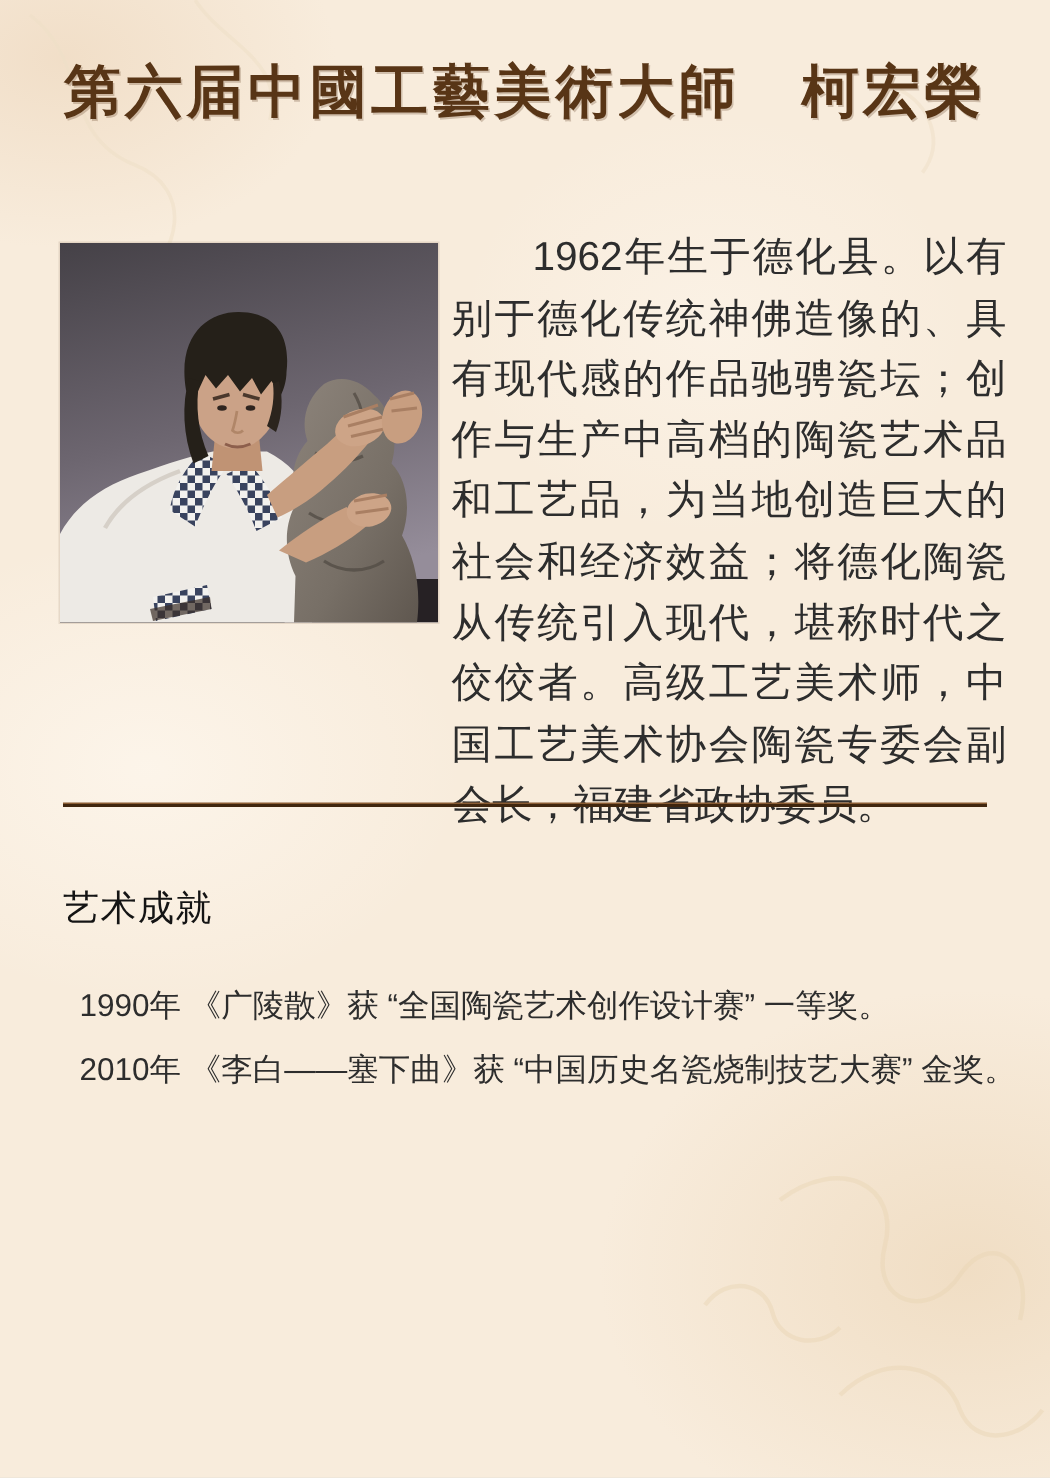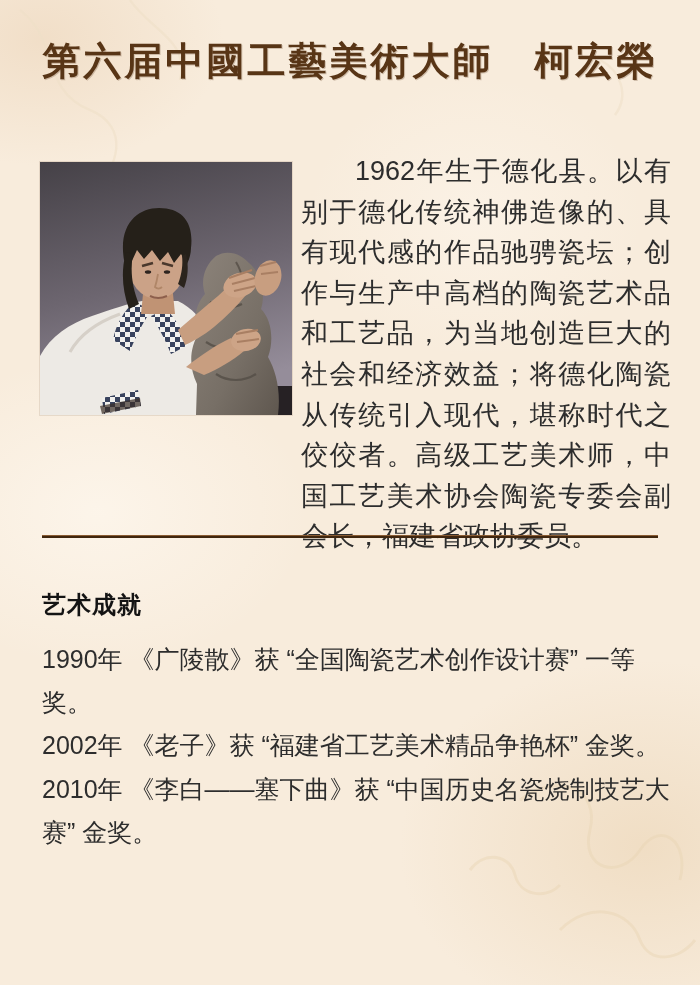--- a/index.html
+++ b/index.html
@@ -35,26 +35,26 @@
     position:absolute;left:301px;top:151px;width:370px;
     margin:0;font-size:27px;line-height:40.6px;
     text-align:justify;text-indent:2em;color:#2d2d2d;
   }
   .divider{
     position:absolute;left:42px;top:535px;width:616px;height:3px;
     background:linear-gradient(to bottom,#8a5c33 0%,#8a5c33 34%,#40260e 34%,#40260e 100%);
   }
   .section-heading{
     position:absolute;left:42px;top:589px;margin:0;
-    font-size:24px;font-weight:bold;color:#141414;letter-spacing:1px;
+    font-size:24px;font-weight:normal;color:#141414;letter-spacing:1px;
   }
   .awards{
     position:absolute;left:42px;top:638px;width:640px;
-    margin:0;padding:0;list-style:none;
-    font-size:25px;line-height:43.2px;color:#2d2d2d;
+    margin:11px;padding:0;list-style:none;
+    font-size:21px;line-height:43.2px;color:#2d2d2d;
   }
   .awards li{margin:0;padding:0;}
 </style>
 </head>
 <body>
 
 <div class="page">
 
   <svg class="deco" viewBox="0 0 700 985" xmlns="http://www.w3.org/2000/svg">
     <g fill="none" stroke="#e9d5b4" stroke-width="3" opacity="0.45">
@@ -138,17 +138,16 @@
   </div>
 
   <p class="bio">1962年生于德化县。以有别于德化传统神佛造像的、具有现代感的作品驰骋瓷坛；创作与生产中高档的陶瓷艺术品和工艺品，为当地创造巨大的社会和经济效益；将德化陶瓷从传统引入现代，堪称时代之佼佼者。高级工艺美术师，中国工艺美术协会陶瓷专委会副会长，福建省政协委员。</p>
 
   <div class="divider"></div>
 
   <h2 class="section-heading">艺术成就</h2>
 
   <ul class="awards">
     <li>1990年 《广陵散》获 “全国陶瓷艺术创作设计赛” 一等奖。</li>
-    <li>2002年 《老子》获 “福建省工艺美术精品争艳杯” 金奖。</li>
     <li>2010年 《李白——塞下曲》获 “中国历史名瓷烧制技艺大赛” 金奖。</li>
   </ul>
 
 </div>
 
 </body></html>

